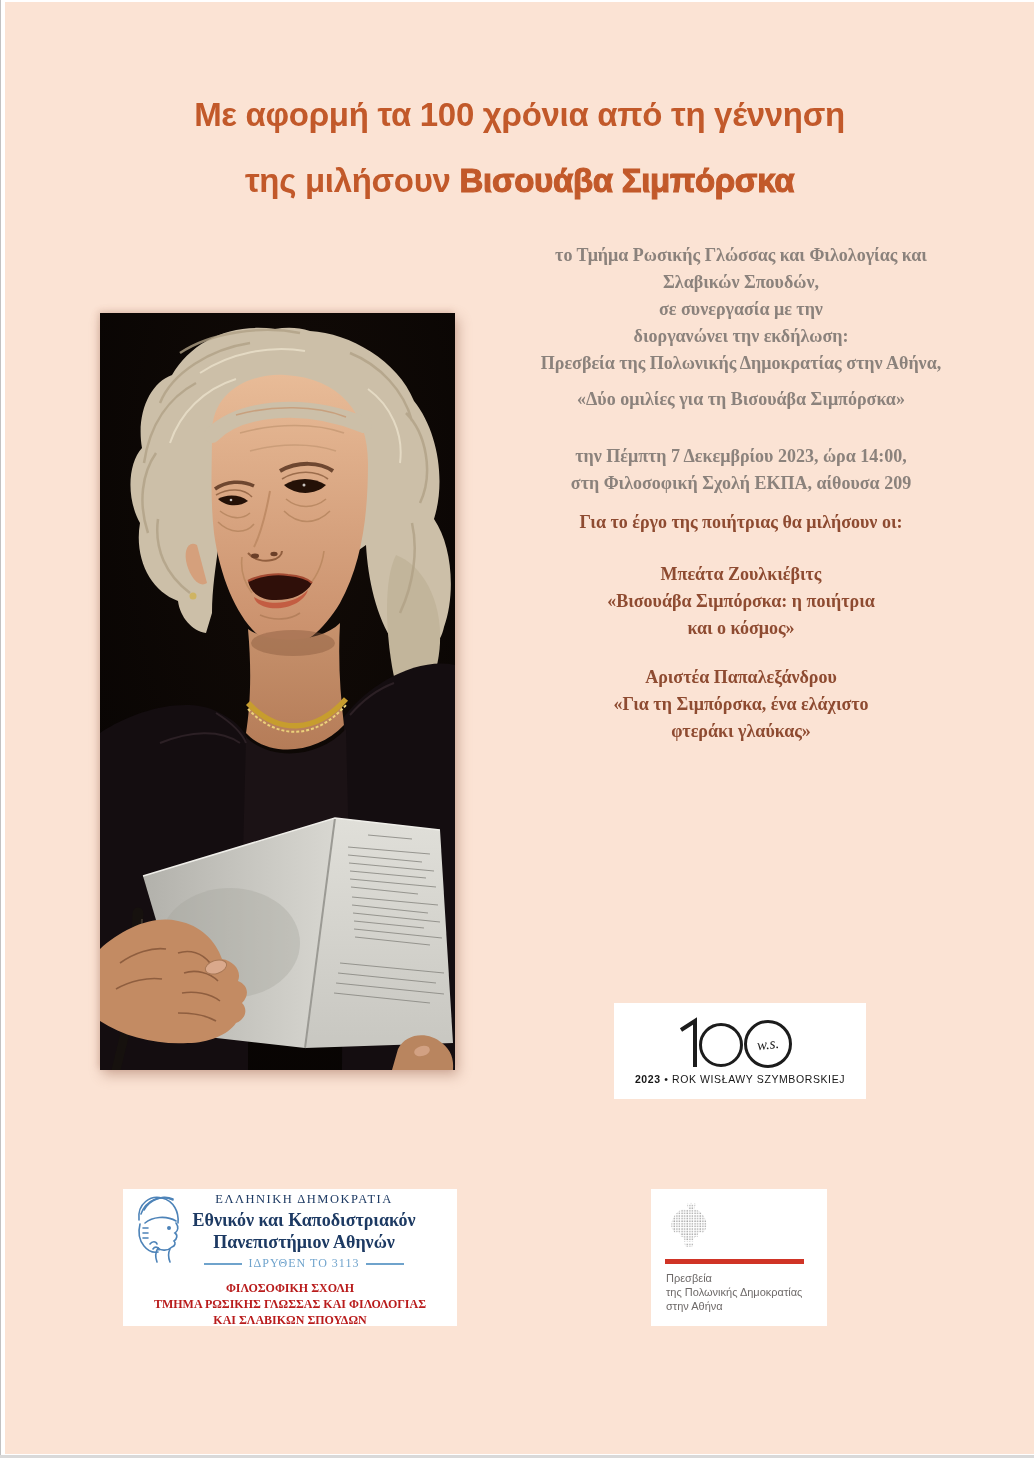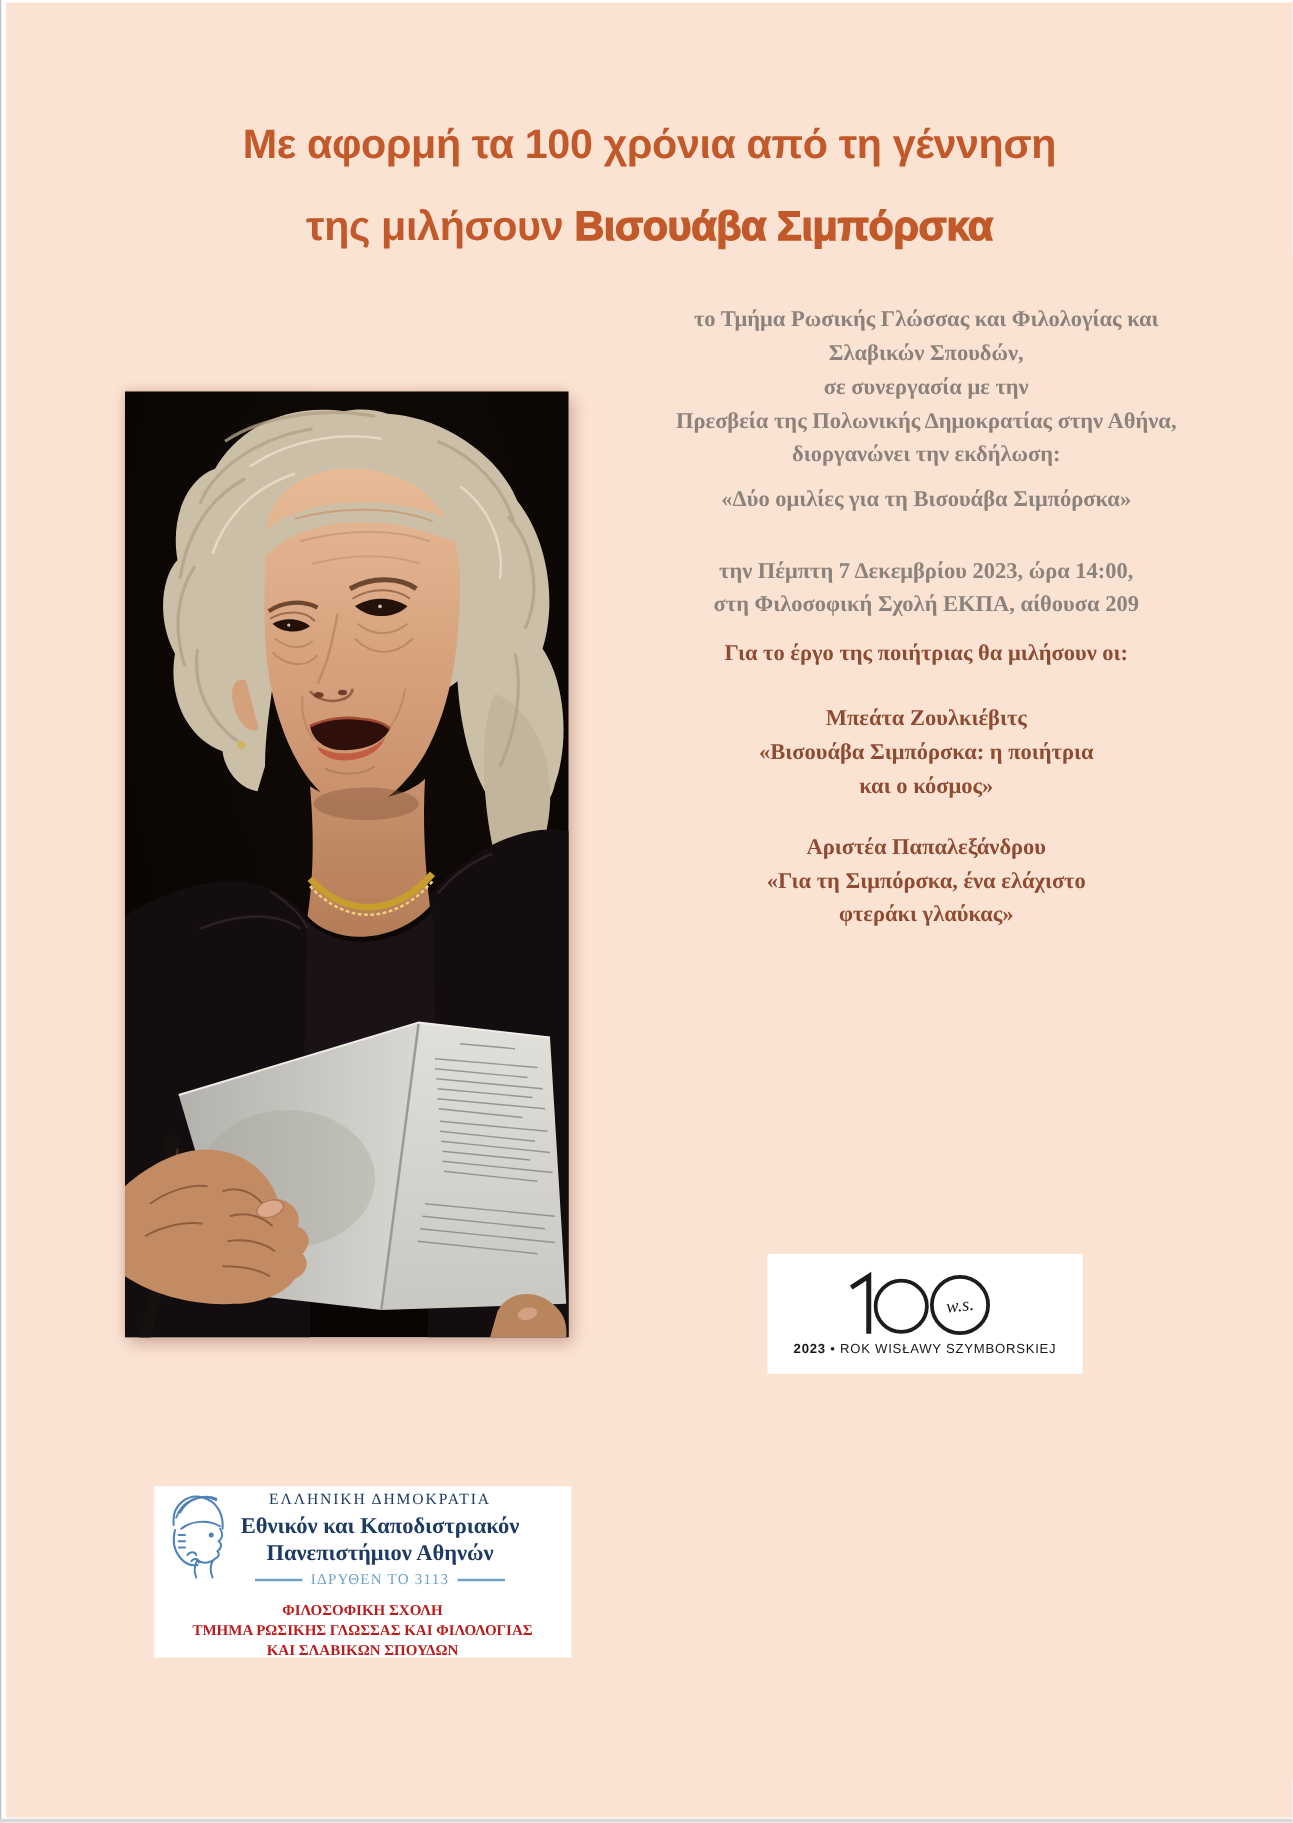--- a/index.html
+++ b/index.html
@@ -195,22 +195,22 @@
       <path d="M298,736 C306,720 328,718 342,730 C351,737 354,746 353,757 L292,757 Z" fill="#b9855f"></path>
       <ellipse cx="322" cy="738" rx="8" ry="5" transform="rotate(-15 322 738)" fill="#d2a183"></ellipse>
     </svg>
   </div>
 
   <div class="content">
     <p class="gray">
       <span class="line">το Τμήμα Ρωσικής Γλώσσας και Φιλολογίας και</span>
       <span class="line">Σλαβικών Σπουδών,</span>
       <span class="line">σε συνεργασία με την</span>
+      <span class="line">διοργανώνει την εκδήλωση:</span>
       <span class="line">Πρεσβεία της Πολωνικής Δημοκρατίας στην Αθήνα,</span>
-      <span class="line">διοργανώνει την εκδήλωση:</span>
     </p>
     <p class="gray event-title">«Δύο ομιλίες για τη Βισουάβα Σιμπόρσκα»</p>
     <p class="gray datetime">
       <span class="line">την Πέμπτη 7 Δεκεμβρίου 2023, ώρα 14:00,</span>
       <span class="line">στη Φιλοσοφική Σχολή ΕΚΠΑ, αίθουσα 209</span>
     </p>
     <p class="brown speakers-heading">Για το έργο της ποιήτριας θα μιλήσουν οι:</p>
     <div class="brown speaker1">
       <span class="line">Μπεάτα Ζουλκιέβιτς</span>
       <span class="line">«Βισουάβα Σιμπόρσκα: η ποιήτρια</span>
@@ -261,14 +261,31 @@
           <span class="dash"></span>
         </div>
     </div>
     <div class="uni-dept">
       <div>ΦΙΛΟΣΟΦΙΚΗ ΣΧΟΛΗ</div>
       <div>ΤΜΗΜΑ ΡΩΣΙΚΗΣ ΓΛΩΣΣΑΣ ΚΑΙ ΦΙΛΟΛΟΓΙΑΣ</div>
       <div>ΚΑΙ ΣΛΑΒΙΚΩΝ ΣΠΟΥΔΩΝ</div>
     </div>
   </div>
 
+  <div class="embassy">
+    <svg class="embassy-eagle" width="42" height="46" viewBox="0 0 42 46">
+      <defs>
+        <pattern id="stip" width="2.6" height="2.6" patternUnits="userSpaceOnUse">
+          <circle cx="1" cy="1" r="0.7" fill="#8f8f8f"></circle>
+        </pattern>
+      </defs>
+      <path d="M21,7 C19,5 19,3 20,1 L22,3 L23,0.5 L25,3 L27,1 C28,3 27,5 26,7 C32,8 36,13 38,19 C40,25 38,27 35,31 C31,29 29,31 30,35 C27,34 25,36 26,40 C24,39 23,39 21,40 C19,39 18,39 16,40 C17,36 15,34 12,35 C13,31 11,29 7,31 C4,27 2,25 4,19 C6,13 10,8 16,7 C17,8 19,8 21,7 Z" fill="url(#stip)"></path>
+      <path d="M16,41 L26,41 L24,45 L18,45 Z" fill="url(#stip)"></path>
+    </svg>
+    <div class="embassy-bar"></div>
+    <div class="embassy-text">
+      <div>Πρεσβεία</div>
+      <div>της Πολωνικής Δημοκρατίας</div>
+      <div>στην Αθήνα</div>
+    </div>
+  </div>
 
 </div>
 
 </body></html>

